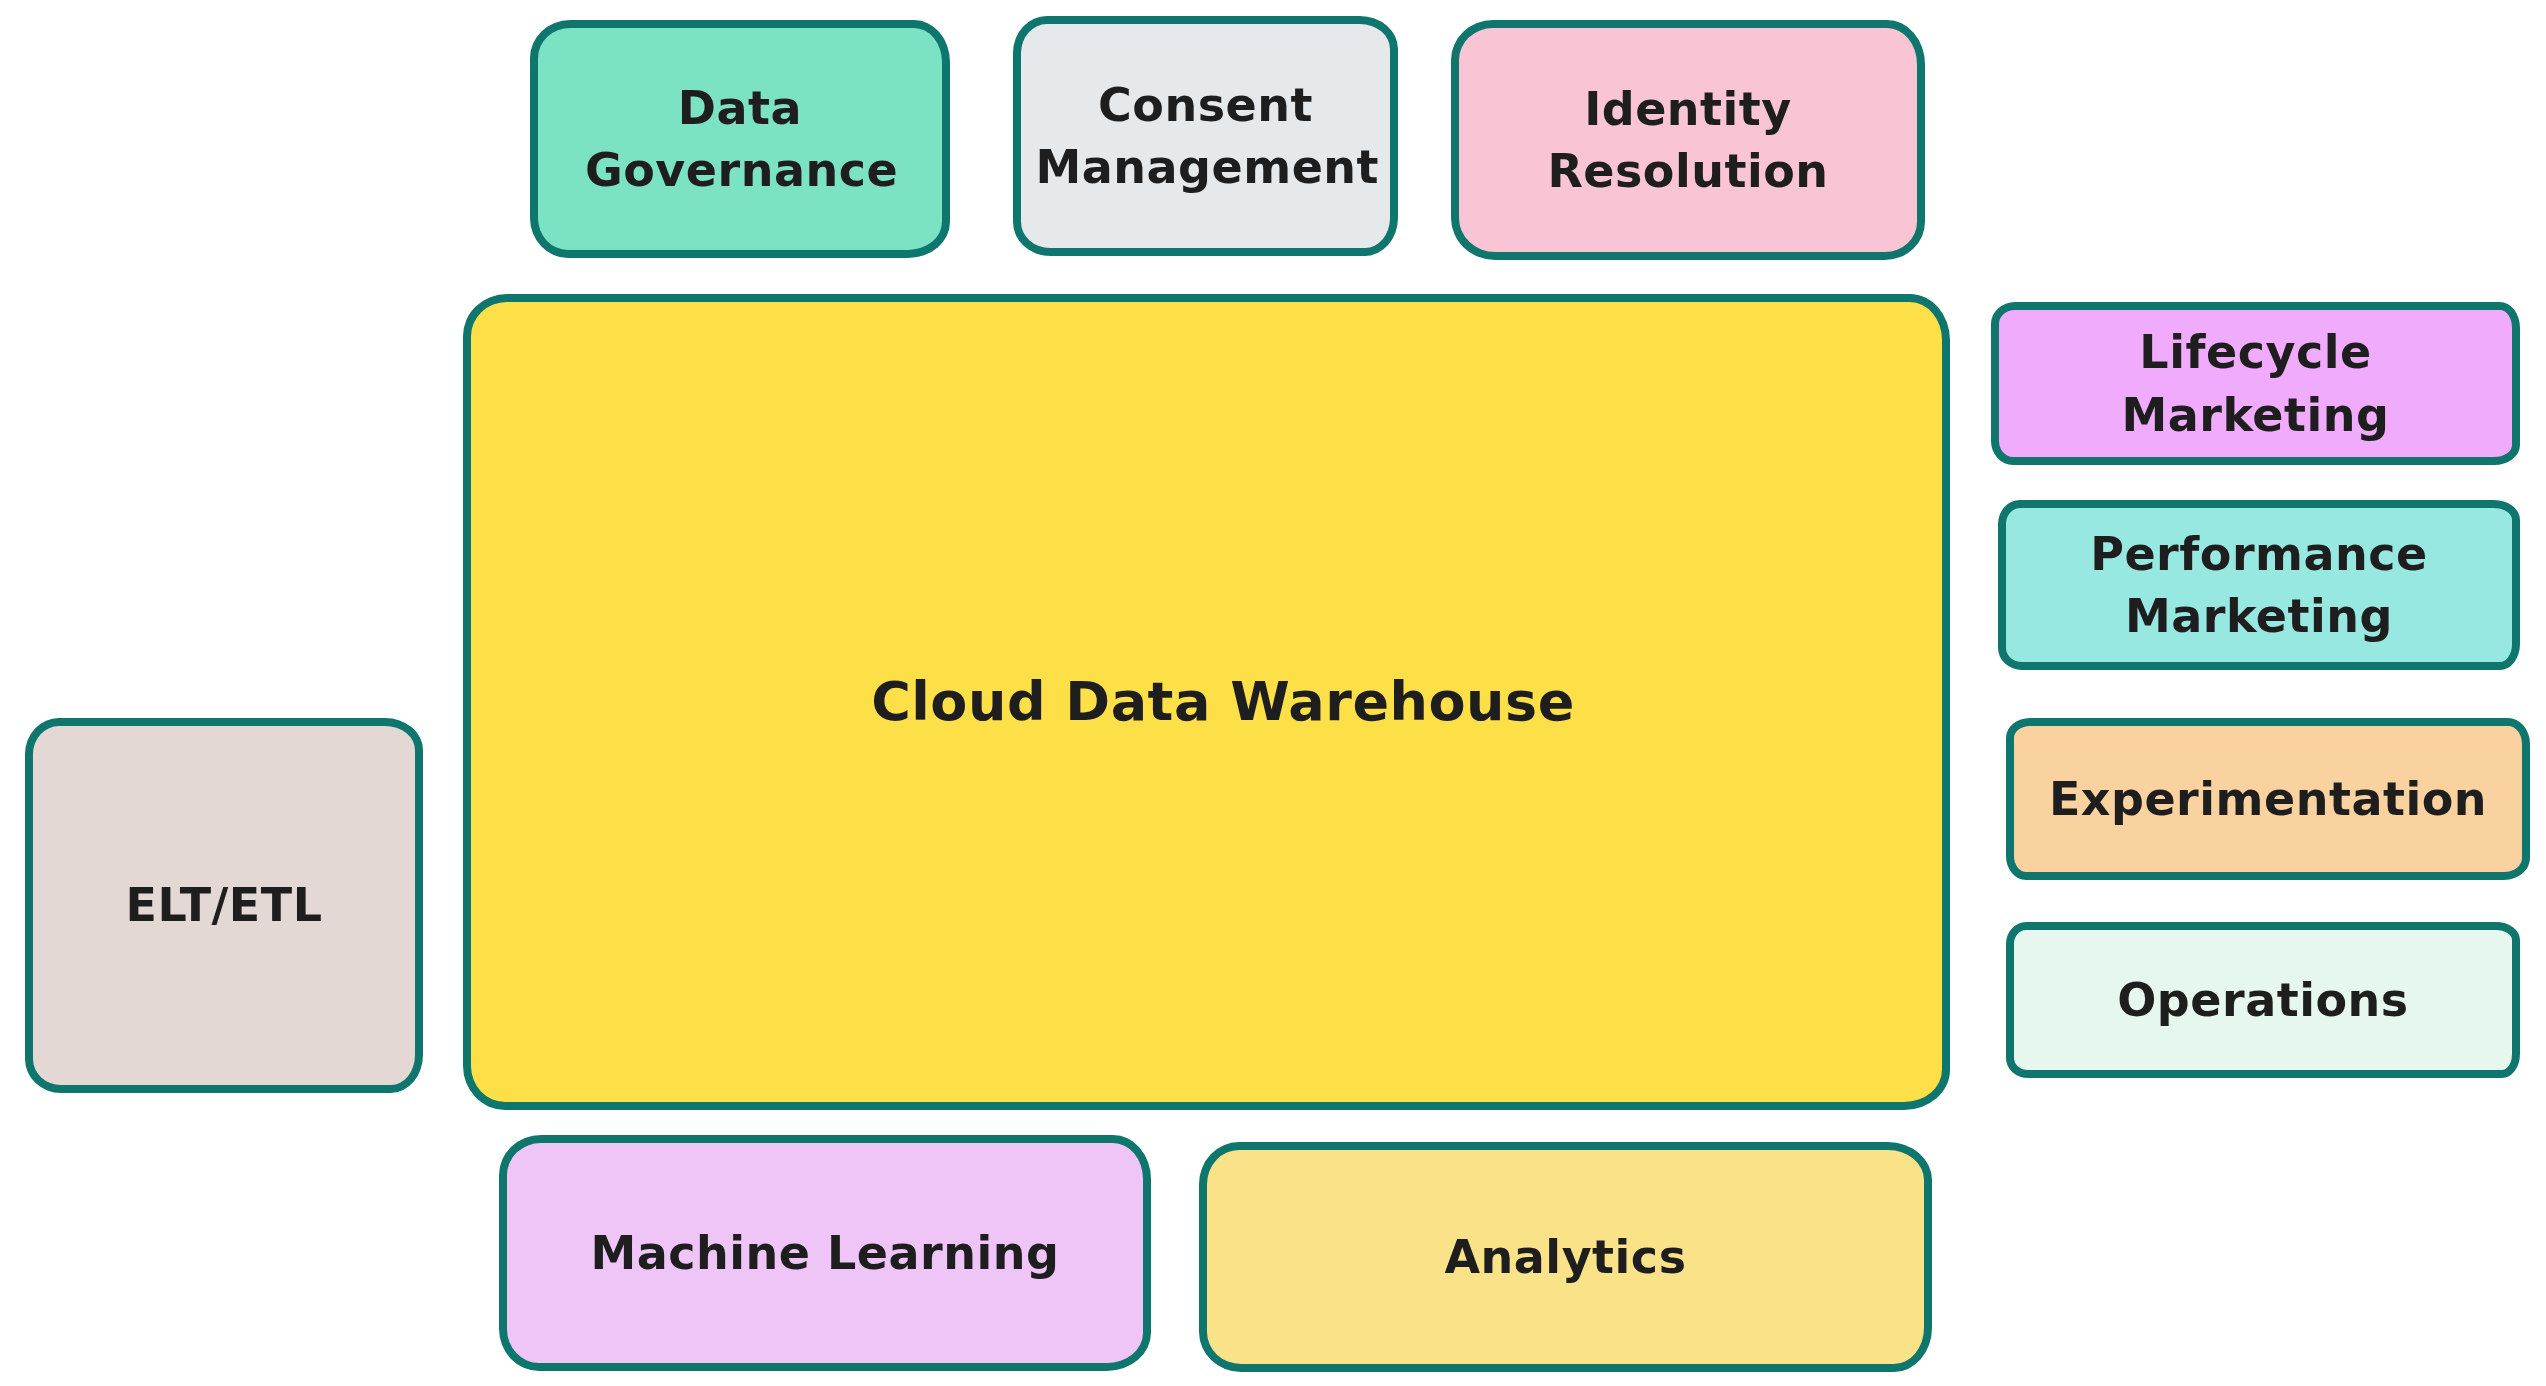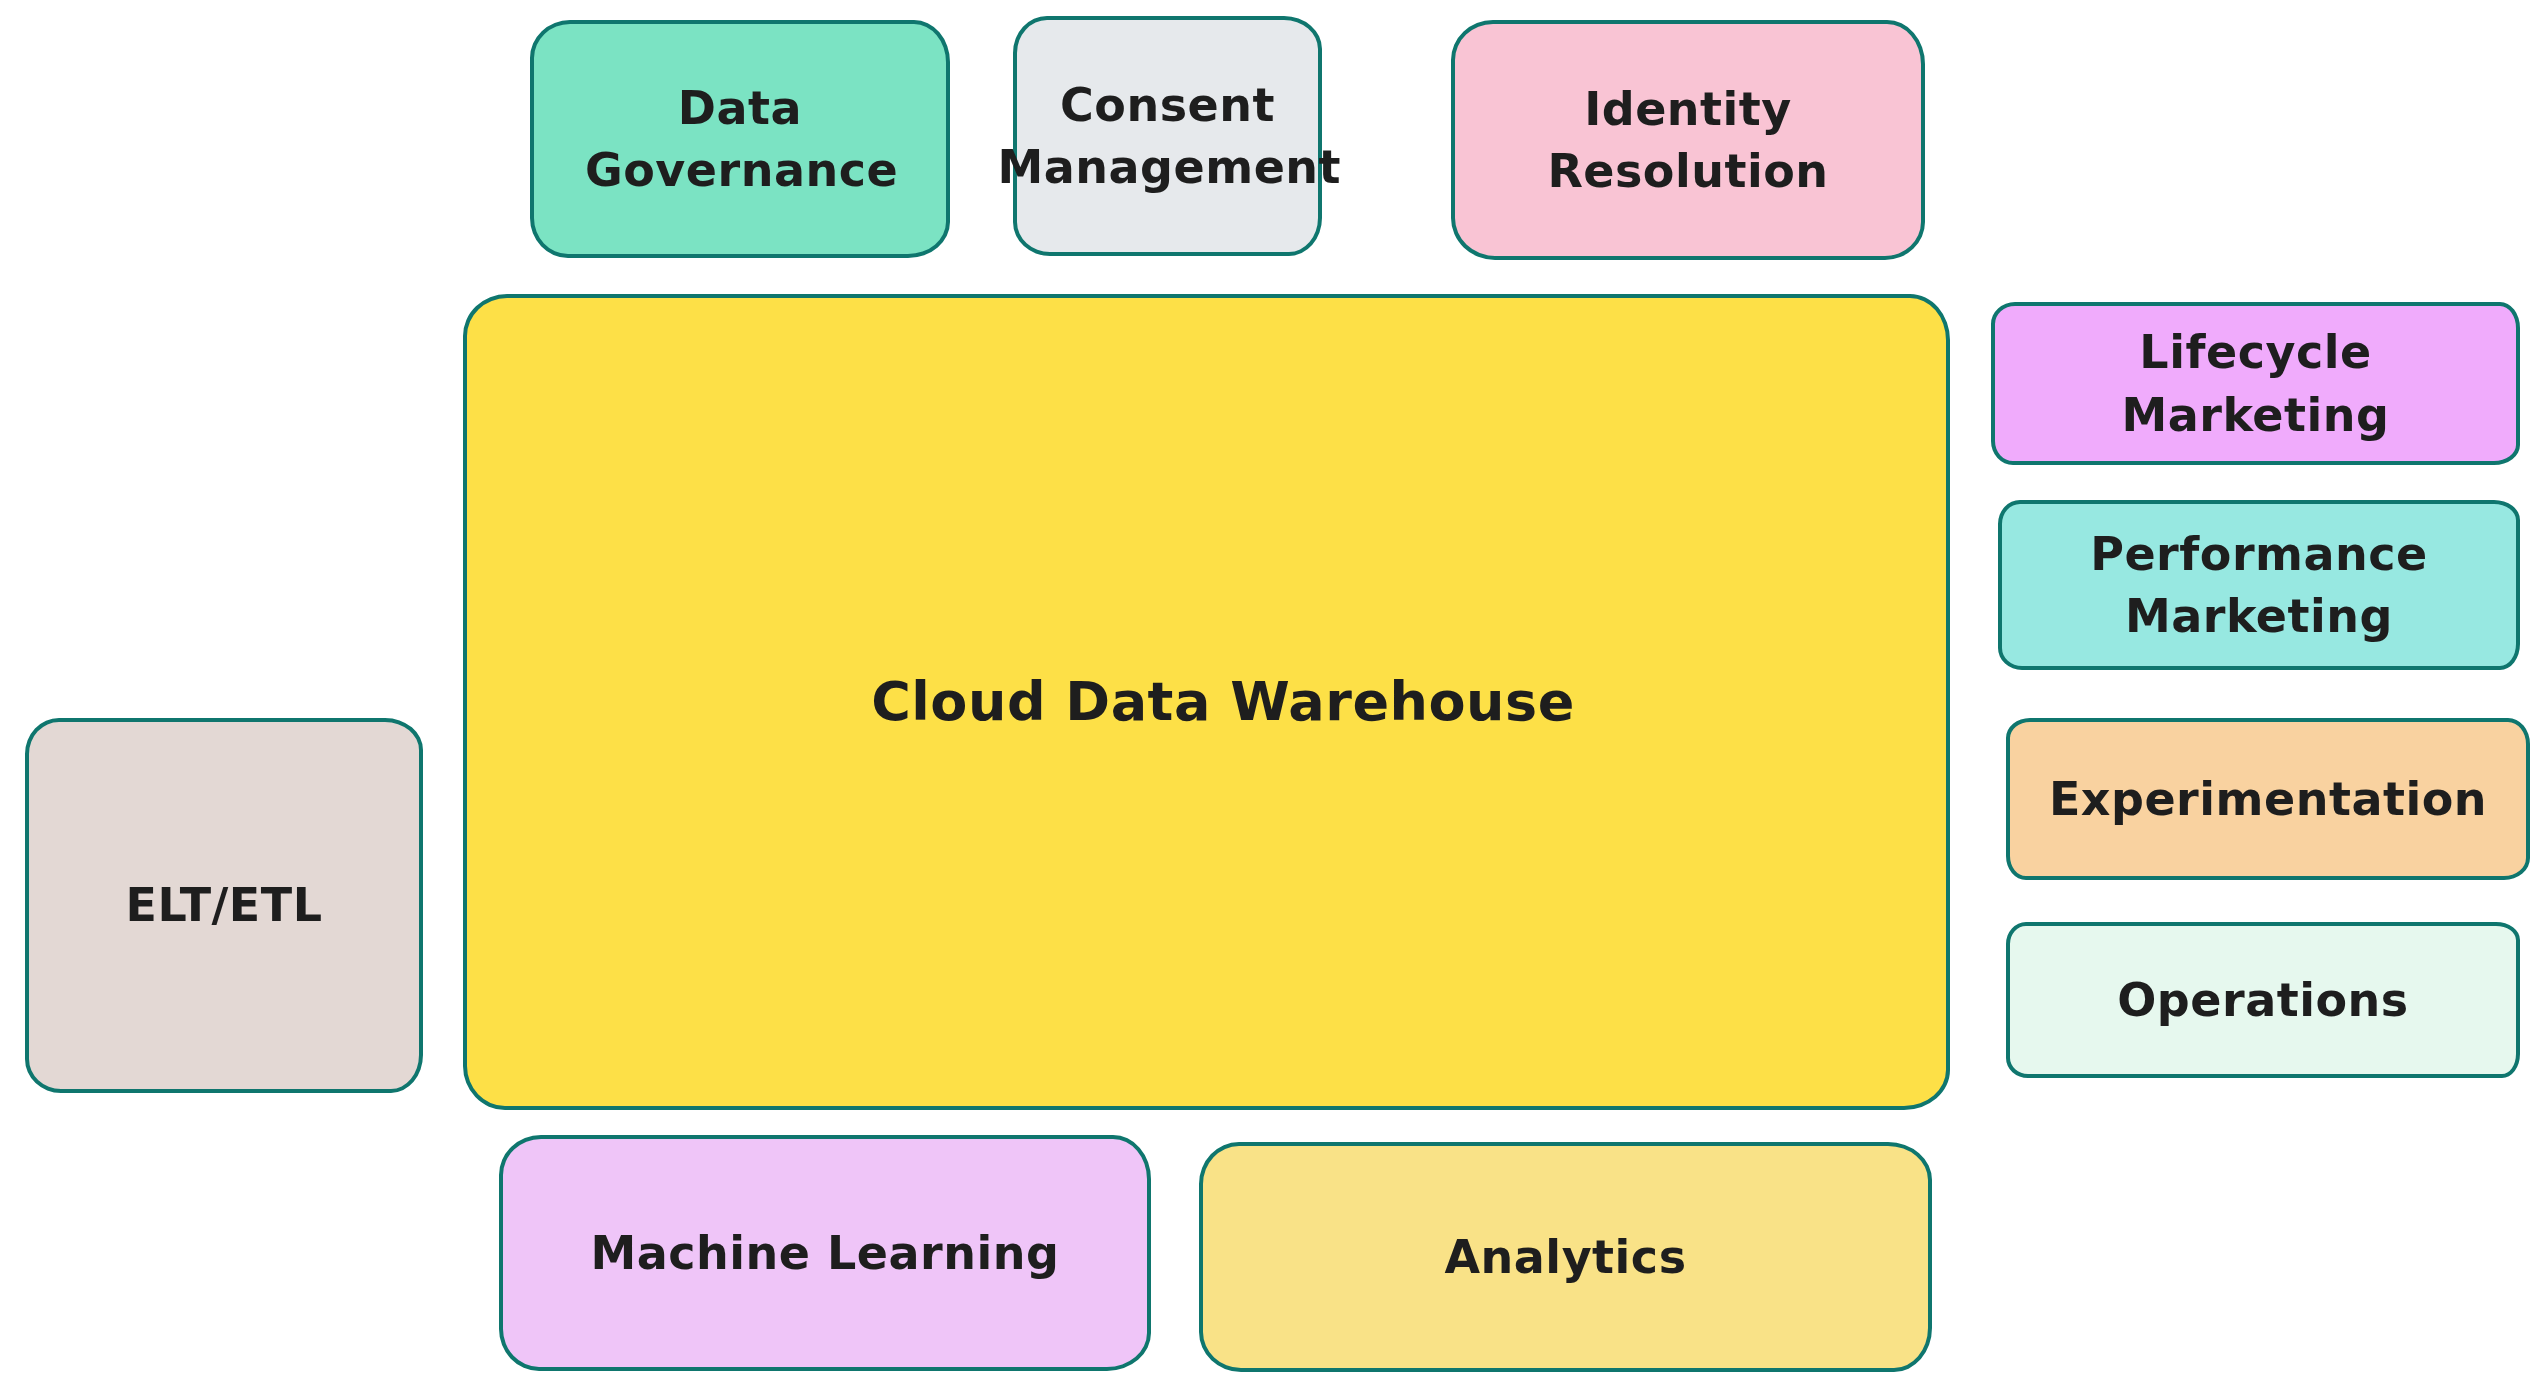--- a/index.html
+++ b/index.html
@@ -13,42 +13,42 @@
     width: 2546px;
     height: 1386px;
     background: #ffffff;
     overflow: hidden;
   }
   .node {
     position: absolute;
     display: flex;
     align-items: center;
     justify-content: center;
-    border: 4px solid #0f766e;
+    border: 8px solid #0f766e;
     box-sizing: border-box;
     text-align: center;
     color: #1e1e1e;
     font-weight: 600;
     font-size: 46px;
     line-height: 1.35;
     letter-spacing: 0.5px;
   }
   .node .label {
     display: inline-block;
   }
 
   
   .n-data-governance {
     left: 530px; top: 20px; width: 420px; height: 238px;
     border-radius: 40px 36px 42px 38px / 38px 42px 36px 40px;
   }
   .n-data-governance .label { max-width: 310px; }
 
   .n-consent-management {
-    left: 1013px; top: 16px; width: 309px; height: 240px;
+    left: 1013px; top: 16px; width: 385px; height: 240px;
     border-radius: 34px 38px 33px 37px / 37px 33px 38px 34px;
   }
   .n-consent-management .label { max-width: 340px; }
 
   .n-identity-resolution {
     left: 1451px; top: 20px; width: 474px; height: 240px;
     border-radius: 42px 38px 40px 44px / 40px 44px 38px 42px;
   }
   .n-identity-resolution .label { max-width: 340px; }
 

